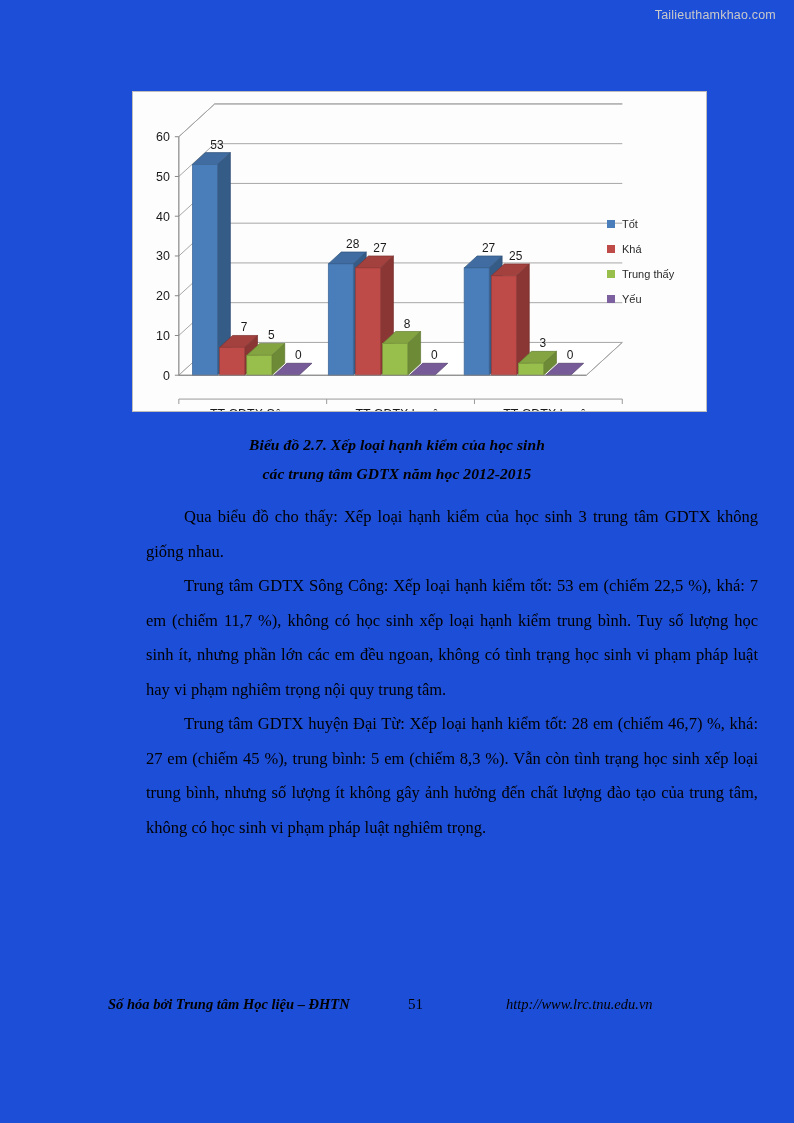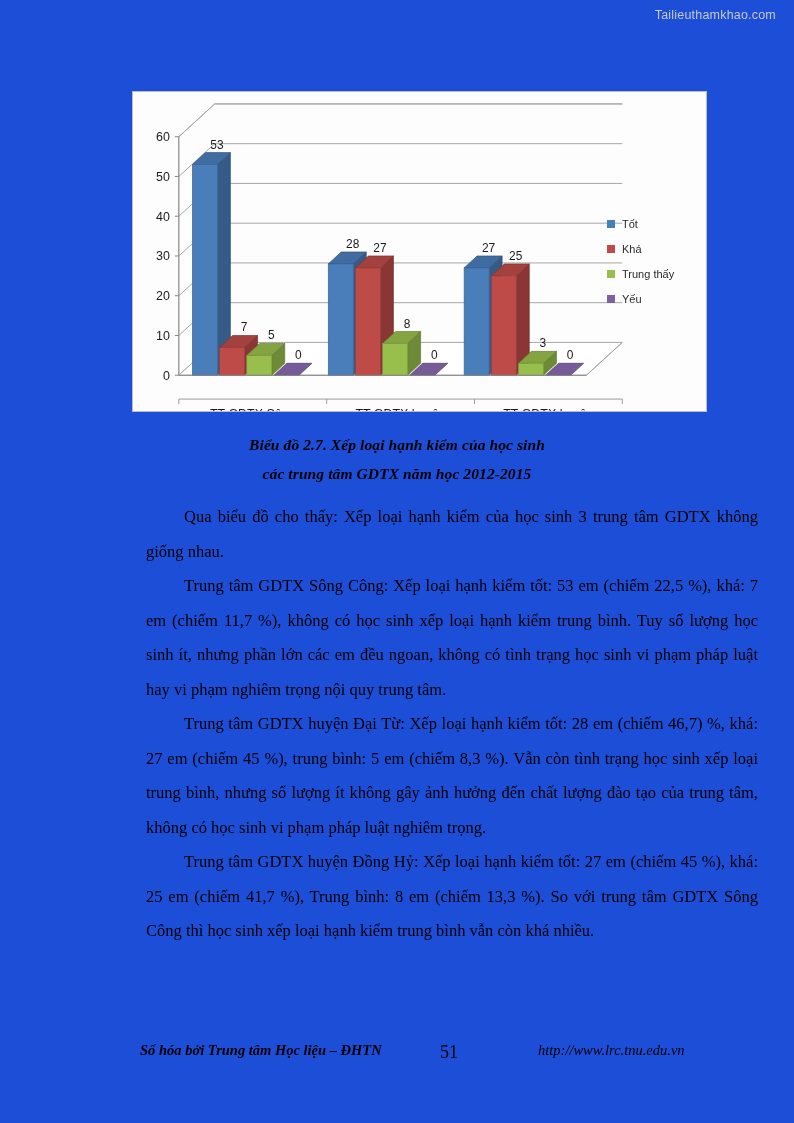--- a/index.html
+++ b/index.html
@@ -108,41 +108,40 @@
   }
   .body-text p {
     margin: 0;
     text-indent: 38px;
   }
 
   
   .footer {
     position: absolute;
     left: 108px;
-    top: 1042px;
+    top: 996px;
     width: 612px;
     height: 26px;
     font-size: 14.5px;
     font-style: italic;
     font-weight: bold;
-    margin-left: 32px;
   }
   .footer-left {
     position: absolute;
     left: 0;
     top: 0;
     white-space: nowrap;
   }
   .footer-page {
     position: absolute;
     left: 300px;
     top: 0;
     font-style: normal;
     font-weight: normal;
-    font-size: 18px;
+    font-size: 15px;
   }
   .footer-right {
     position: absolute;
     left: 398px;
     top: 0;
     font-weight: normal;
     white-space: nowrap;
   }
 </style>
 </head>
@@ -287,21 +286,20 @@
 
   <div class="caption">
     <div>Biểu đồ 2.7. Xếp loại hạnh kiểm của học sinh</div>
     <div>các trung tâm GDTX năm học 2012-2015</div>
   </div>
 
   <div class="body-text">
     <p>Qua biểu đồ cho thấy: Xếp loại hạnh kiểm của học sinh 3 trung tâm GDTX không giống nhau.</p>
     <p>Trung tâm GDTX Sông Công: Xếp loại hạnh kiểm tốt: 53 em (chiếm 22,5 %), khá: 7 em (chiếm 11,7 %), không có học sinh xếp loại hạnh kiểm trung bình. Tuy số lượng học sinh ít, nhưng phần lớn các em đều ngoan, không có tình trạng học sinh vi phạm pháp luật hay vi phạm nghiêm trọng nội quy trung tâm.</p>
     <p>Trung tâm GDTX huyện Đại Từ: Xếp loại hạnh kiểm tốt: 28 em (chiếm 46,7) %, khá: 27 em (chiếm 45 %), trung bình: 5 em (chiếm 8,3 %). Vẫn còn tình trạng học sinh xếp loại trung bình, nhưng số lượng ít không gây ảnh hưởng đến chất lượng đào tạo của trung tâm, không có học sinh vi phạm pháp luật nghiêm trọng.</p>
-    <p>Trung tâm GDTX huyện Đồng Hỷ: Xếp loại hạnh kiểm tốt: 27 em (chiếm 45 %), khá: 25 em (chiếm 41,7 %), Trung bình: 8 em (chiếm 13,3 %). So với trung tâm GDTX Sông Công thì học sinh xếp loại hạnh kiểm trung bình vẫn còn khá nhiều.</p>
   </div>
 
   <div class="footer">
     <span class="footer-left">Số hóa bởi Trung tâm Học liệu – ĐHTN</span>
     <span class="footer-page">51</span>
     <span class="footer-right">http://www.lrc.tnu.edu.vn</span>
   </div>
 
 </div>
 

